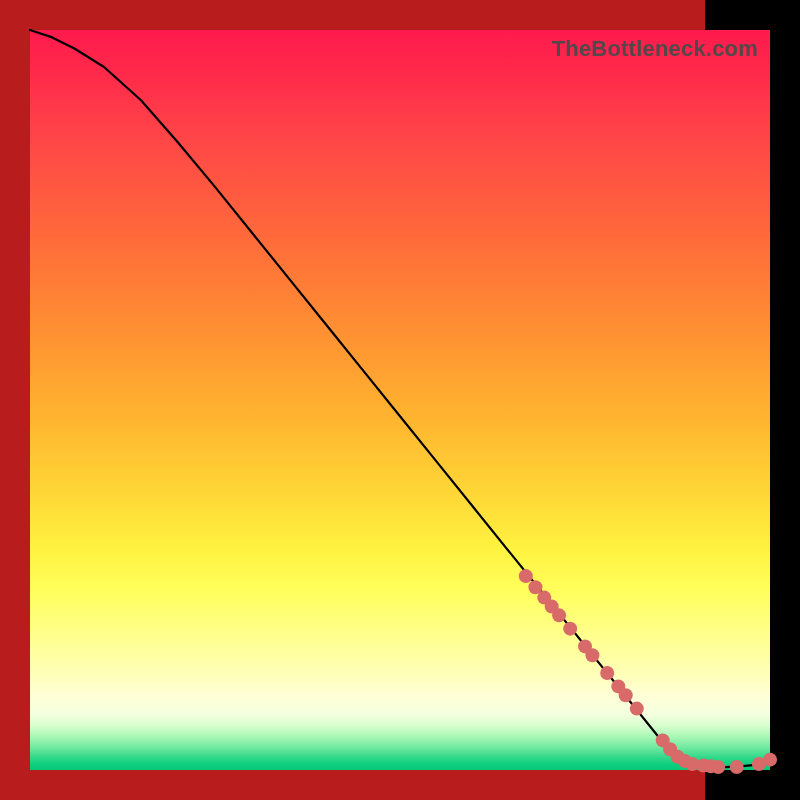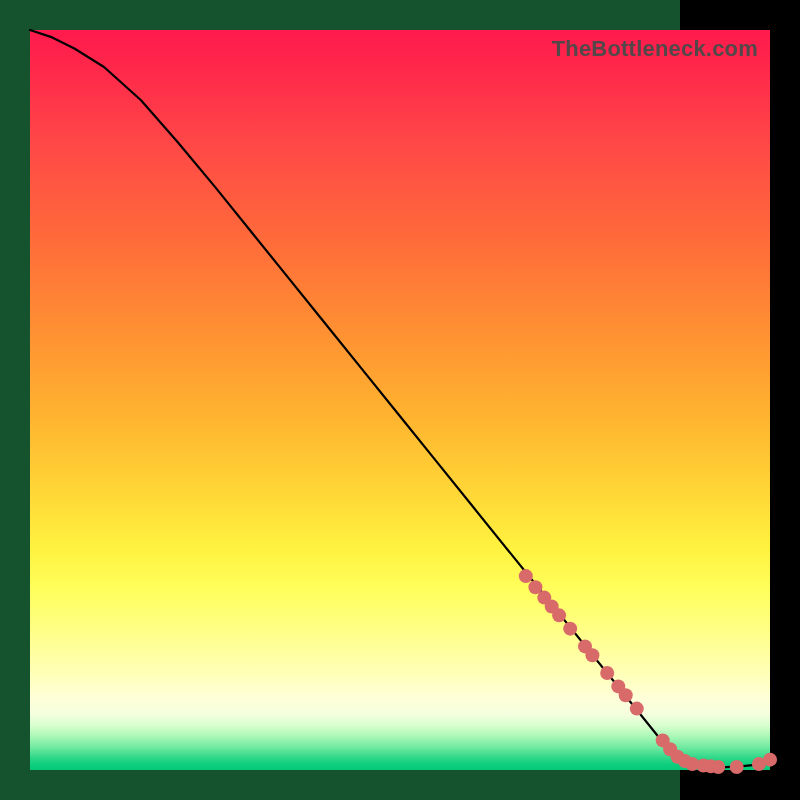--- a/index.html
+++ b/index.html
@@ -8,21 +8,22 @@
     width: 800px;
     height: 800px;
     background: #000;
     overflow: hidden;
     font-family: Arial, Helvetica, sans-serif;
   }
   .frame {
     position: relative;
     width: 680px;
     height: 800px;
-    background: #14532d;
+    background: #b91c1c;
+    padding-left: 25px;
   }
   .plot {
     position: absolute;
     left: 30px;
     top: 30px;
     width: 740px;
     height: 740px;
     
     background: linear-gradient(to bottom,
       #ff1a4d 0%,

